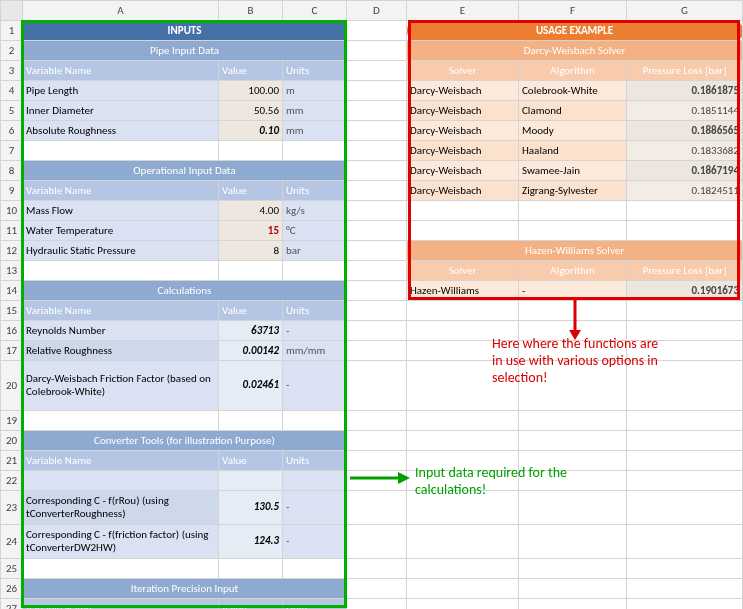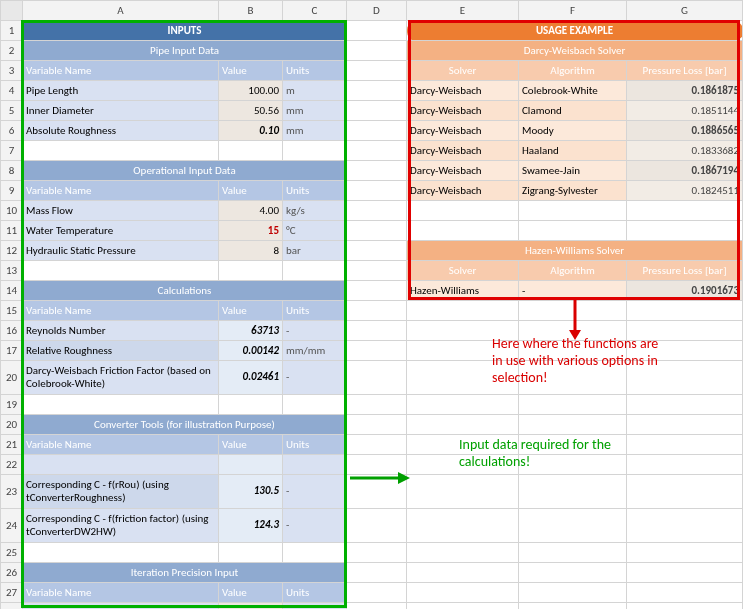--- a/index.html
+++ b/index.html
@@ -268,21 +268,21 @@
           <td class="valB2 italic bold">0.00142</td>
           <td class="unitC">mm/mm</td>
           <td></td>
           <td></td>
           <td></td>
           <td></td>
         </tr>
         <tr>
           <th style="height: 34px;">20</th>
           <td class="labelA" style="height: 34px; white-space: normal; line-height: 1.1;">Darcy-Weisbach Friction Factor (based on Colebrook-White)</td>
-          <td class="valB2 italic bold" style="height: 34px; white-space: normal; line-height: 1.1;">0.02461</td>
+          <td class="valB2 italic bold" style="height: 50px; white-space: normal; line-height: 1.1;">0.02461</td>
           <td class="unitC" style="height: 34px; white-space: normal; line-height: 1.1;">-</td>
           <td style="height: 34px; white-space: normal; line-height: 1.1;"></td>
           <td style="height: 34px; white-space: normal; line-height: 1.1;"></td>
           <td style="height: 34px; white-space: normal; line-height: 1.1;"></td>
           <td style="height: 34px; white-space: normal; line-height: 1.1;"></td>
         </tr>
         <tr>
           <th>19</th>
           <td></td>
           <td></td>
@@ -386,16 +386,16 @@
 
 <svg class="arrow" style="left:350px; top:468px;" width="60" height="20">
   <line x1="0" y1="10" x2="48" y2="10" stroke="#00a000" stroke-width="3"></line>
   <polygon points="48,4 60,10 48,16" fill="#00a000"></polygon>
 </svg>
 <svg class="arrow" style="left:565px; top:300px;" width="20" height="40">
   <line x1="10" y1="0" x2="10" y2="30" stroke="#d90000" stroke-width="3"></line>
   <polygon points="4,30 10,40 16,30" fill="#d90000"></polygon>
 </svg>
 
-<div class="annotation ann-green" style="left:415px; top:436px; width:170px;margin-left:44px;">Input data required for the calculations!</div>
+<div class="annotation ann-green" style="left:415px; top:464px; width:170px;">Input data required for the calculations!</div>
 <div class="annotation ann-red" style="left:492px; top:335px; width:180px;">Here where the functions are in use with various options in selection!</div>
 
 </div>
 
 </body></html>

